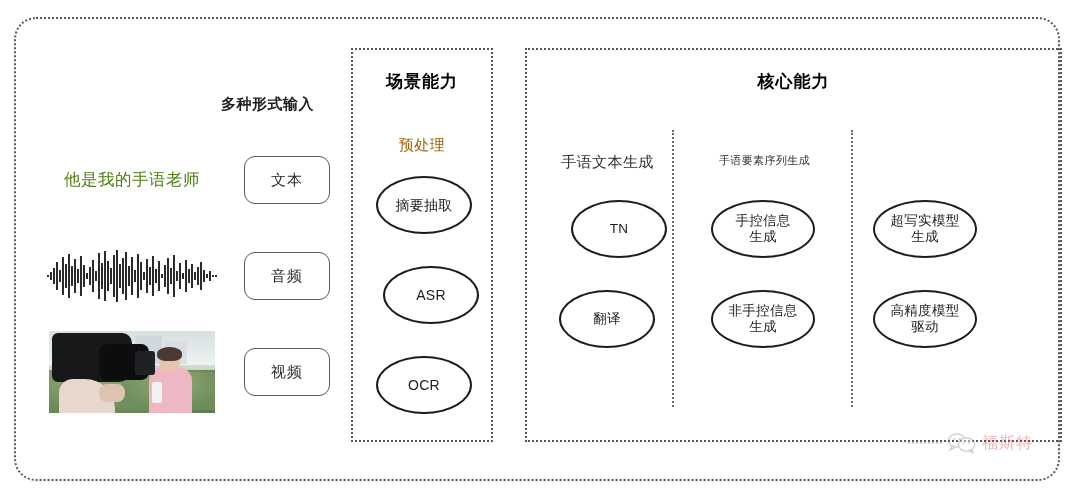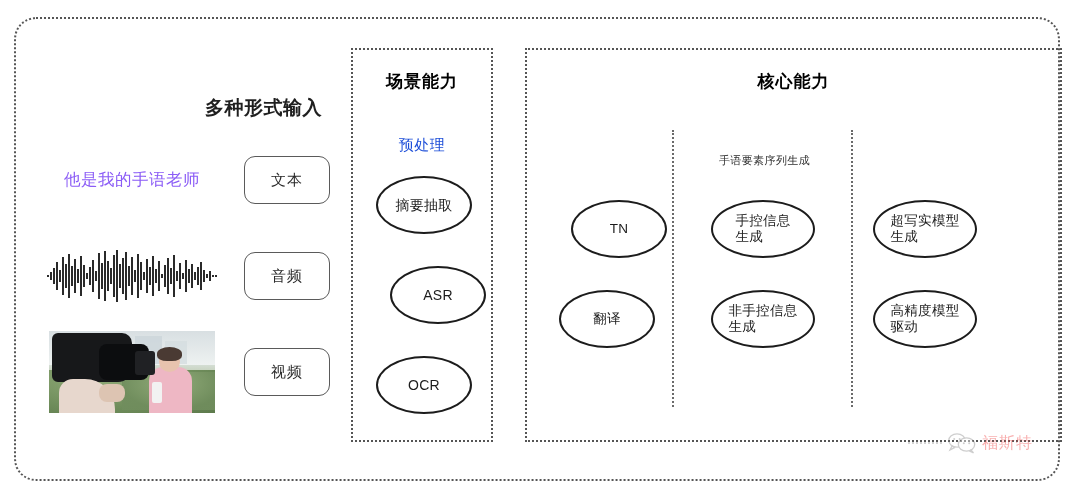--- a/index.html
+++ b/index.html
@@ -52,21 +52,22 @@
     left: 30px;
     top: 95px;
     width: 300px;
     height: 330px;
   }
   #input-heading {
     position: absolute;
     right: 0px;
     top: 0px;
     width: 125px;
-    font-size: 19px;
+    text-align: center;
+    font-size: 15px;
     font-weight: bold;
     color: #1f1f1f;
     letter-spacing: 0.5px;
   }
   .input-row {
     position: absolute;
     left: 0;
     width: 300px;
     height: 78px;
     display: flex;
@@ -80,21 +81,21 @@
   .input-media {
     flex: 0 0 auto;
     width: 180px;
     display: flex;
     align-items: center;
     justify-content: center;
     height: 78px;
   }
   .sample-text {
     font-size: 16.5px;
-    color: #8b5cf6;
+    color: #4d7c0f;
     letter-spacing: 0.5px;
     white-space: nowrap;
   }
 
   
   .waveform {
     width: 176px;
     height: 56px;
     display: block;
   }
@@ -160,45 +161,45 @@
     width: 142px;
     height: 394px;
   }
   #scene-panel .panel-title { top: 20px; }
   #scene-sub {
     position: absolute;
     left: 0; right: 0;
     top: 86px;
     text-align: center;
     font-size: 15px;
-    color: #1d4ed8;
+    color: #a16207;
     letter-spacing: 0.5px;
   }
 
   
   .ellipse {
     position: absolute;
     border: 2.3px solid #1c1c1c;
     border-radius: 50%;
     background: #fff;
     display: flex;
     align-items: center;
     justify-content: center;
-    text-align: left;
+    text-align: center;
     font-size: 14px;
     line-height: 1.15;
     color: #1c1c1c;
     letter-spacing: 0.3px;
     box-sizing: border-box;
   }
   .ellipse.small { width: 96px; height: 58px; font-size: 14px; }
   .ellipse.core  { width: 96px; height: 58px; font-size: 13.5px; }
 
   #scene-e0 { left: 23px; top: 126px; }
-  #scene-e1 { left: 37px; top: 216px; }
+  #scene-e1 { left: 30px; top: 216px; }
   #scene-e2 { left: 23px; top: 306px; }
 
   
   #core-panel {
     left: 525px;
     top: 48px;
     width: 537px;
     height: 394px;
   }
   #core-panel .panel-title { top: 20px; }
@@ -378,20 +379,21 @@
   <div class="ellipse small" id="scene-e2">OCR</div>
 </div>
 
 <div class="panel" id="core-panel">
   <div class="panel-title">核心能力</div>
 
   <div class="core-divider" id="core-div-0"></div>
   <div class="core-divider" id="core-div-1"></div>
 
   <div class="core-col" id="core-col-0">
+    <div class="core-col-title">手语文本生成</div>
     <div class="ellipse core n0">TN</div>
     <div class="ellipse core n1">翻译</div>
   </div>
 
   <div class="core-col" id="core-col-1">
     <div class="core-col-title">手语要素序列生成</div>
     <div class="ellipse core n0">手控信息<br>生成</div>
     <div class="ellipse core n1">非手控信息<br>生成</div>
   </div>
 

